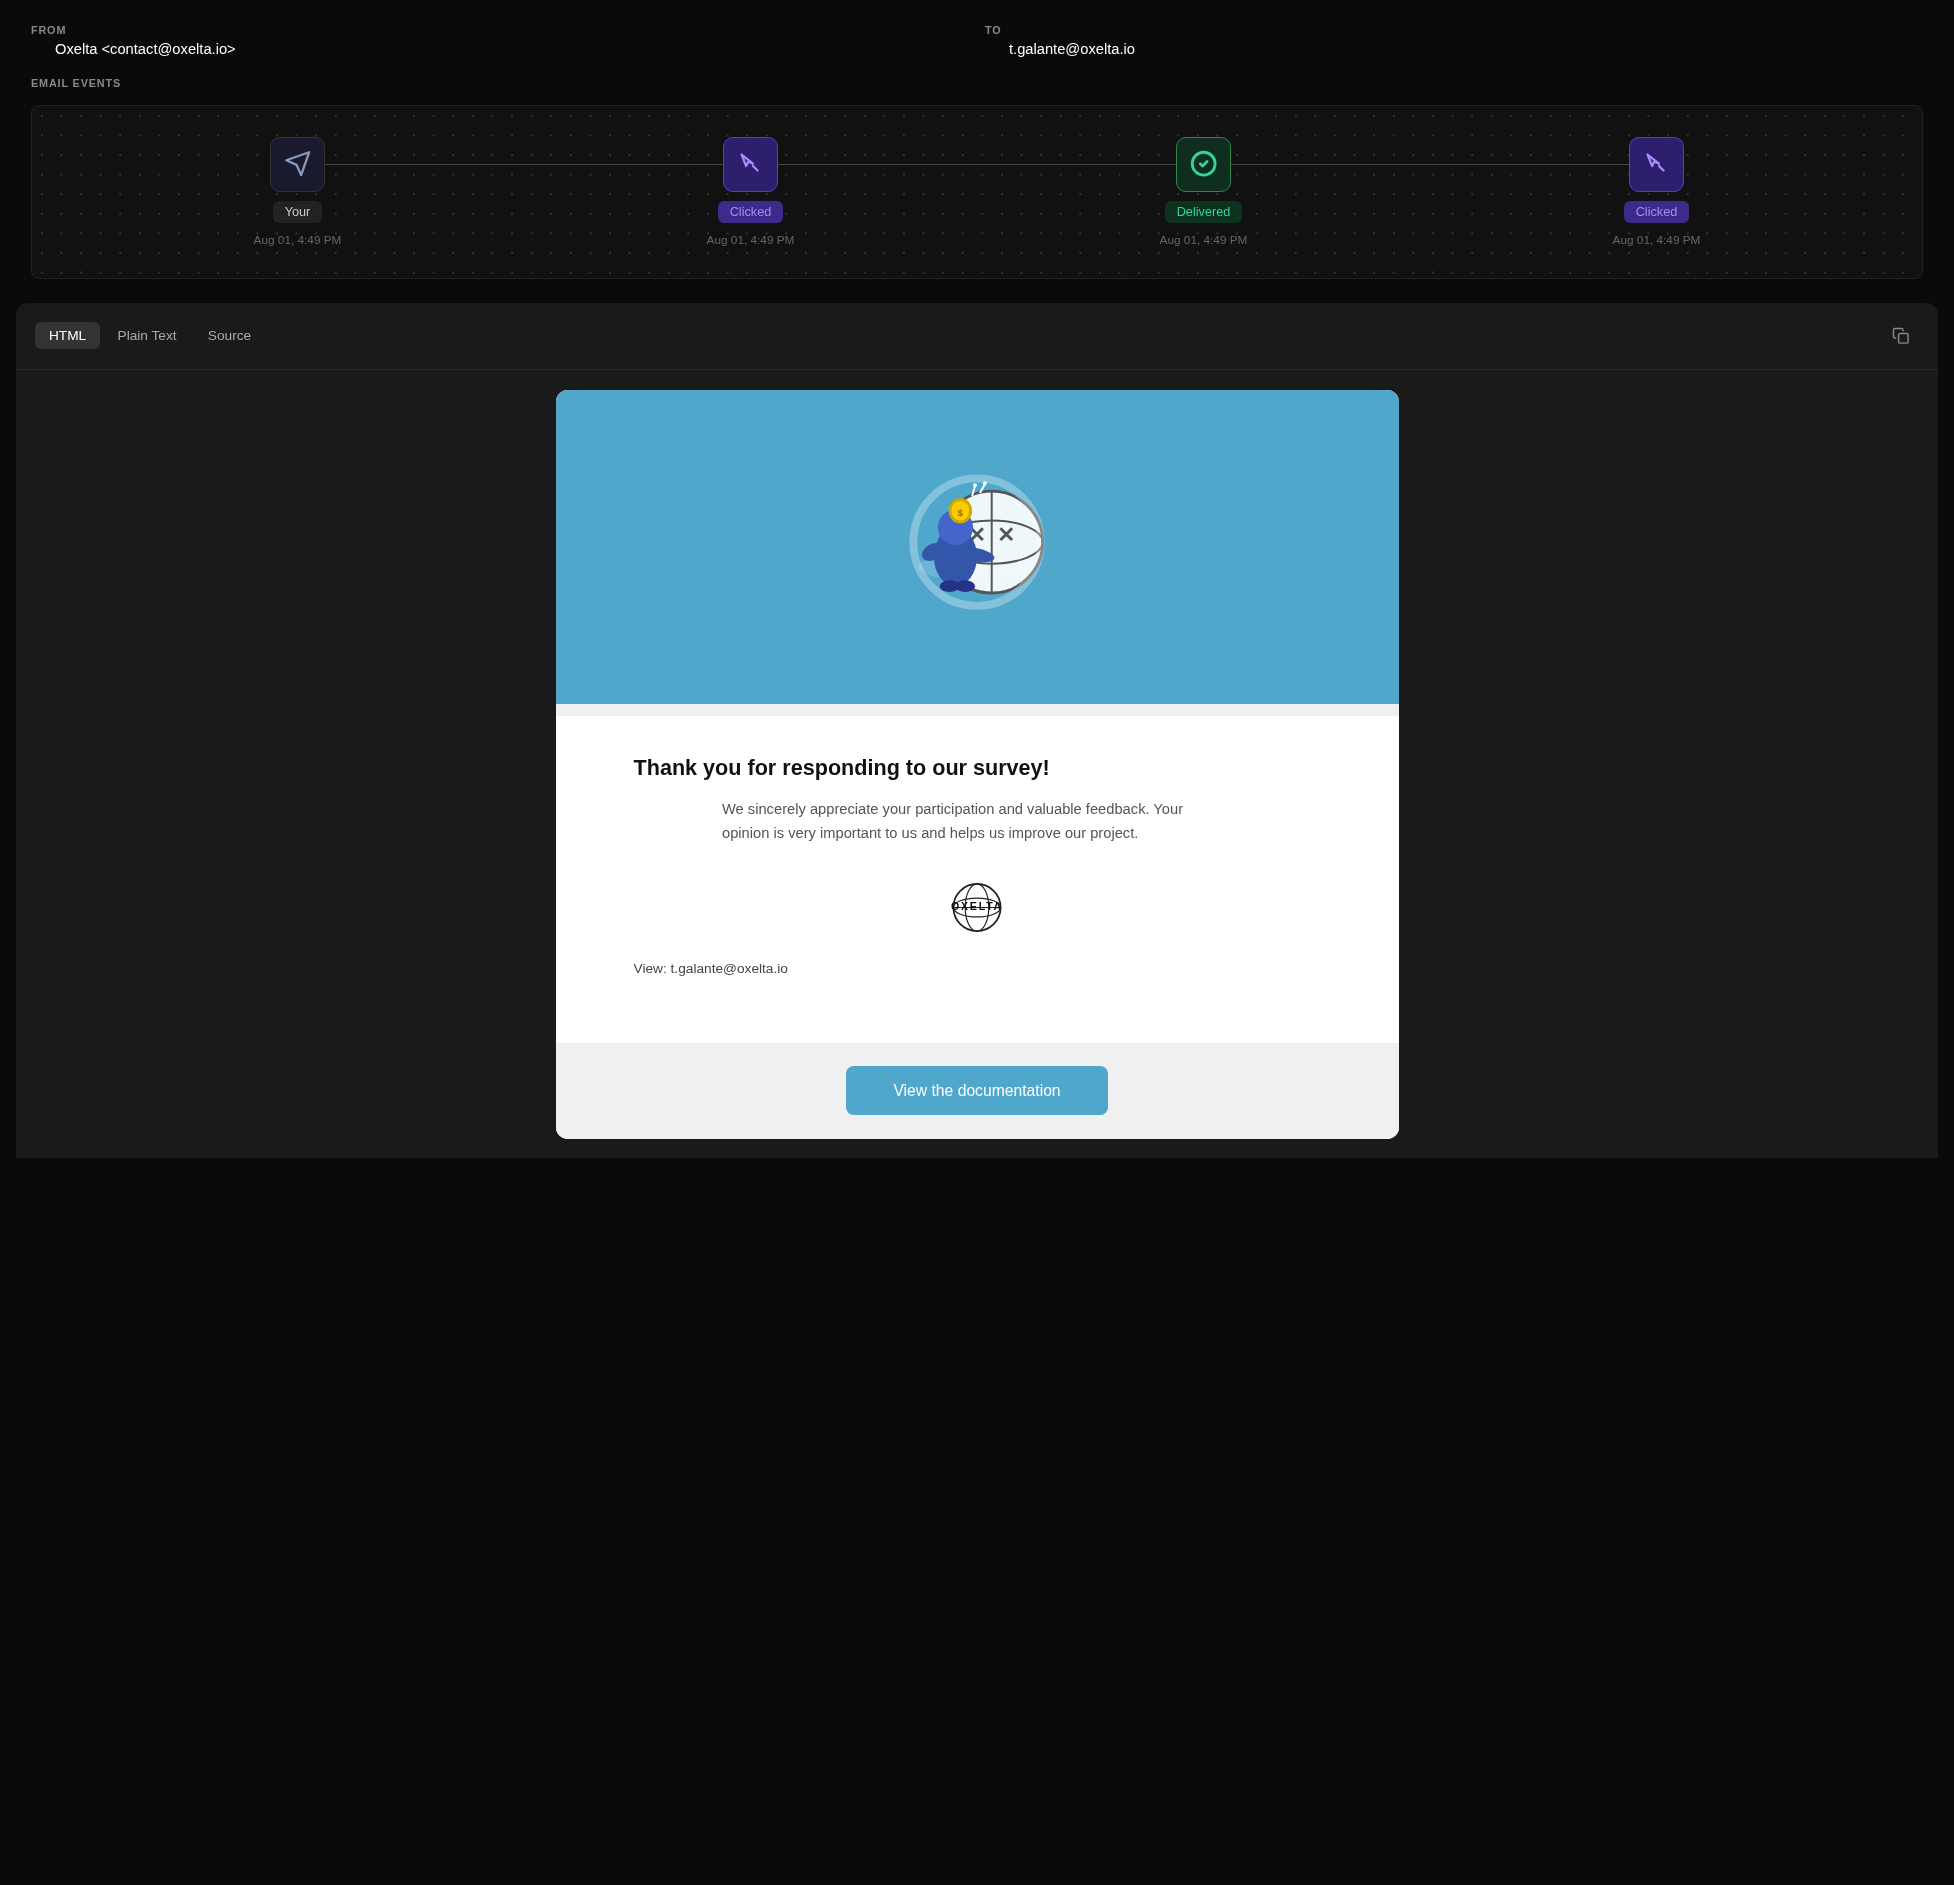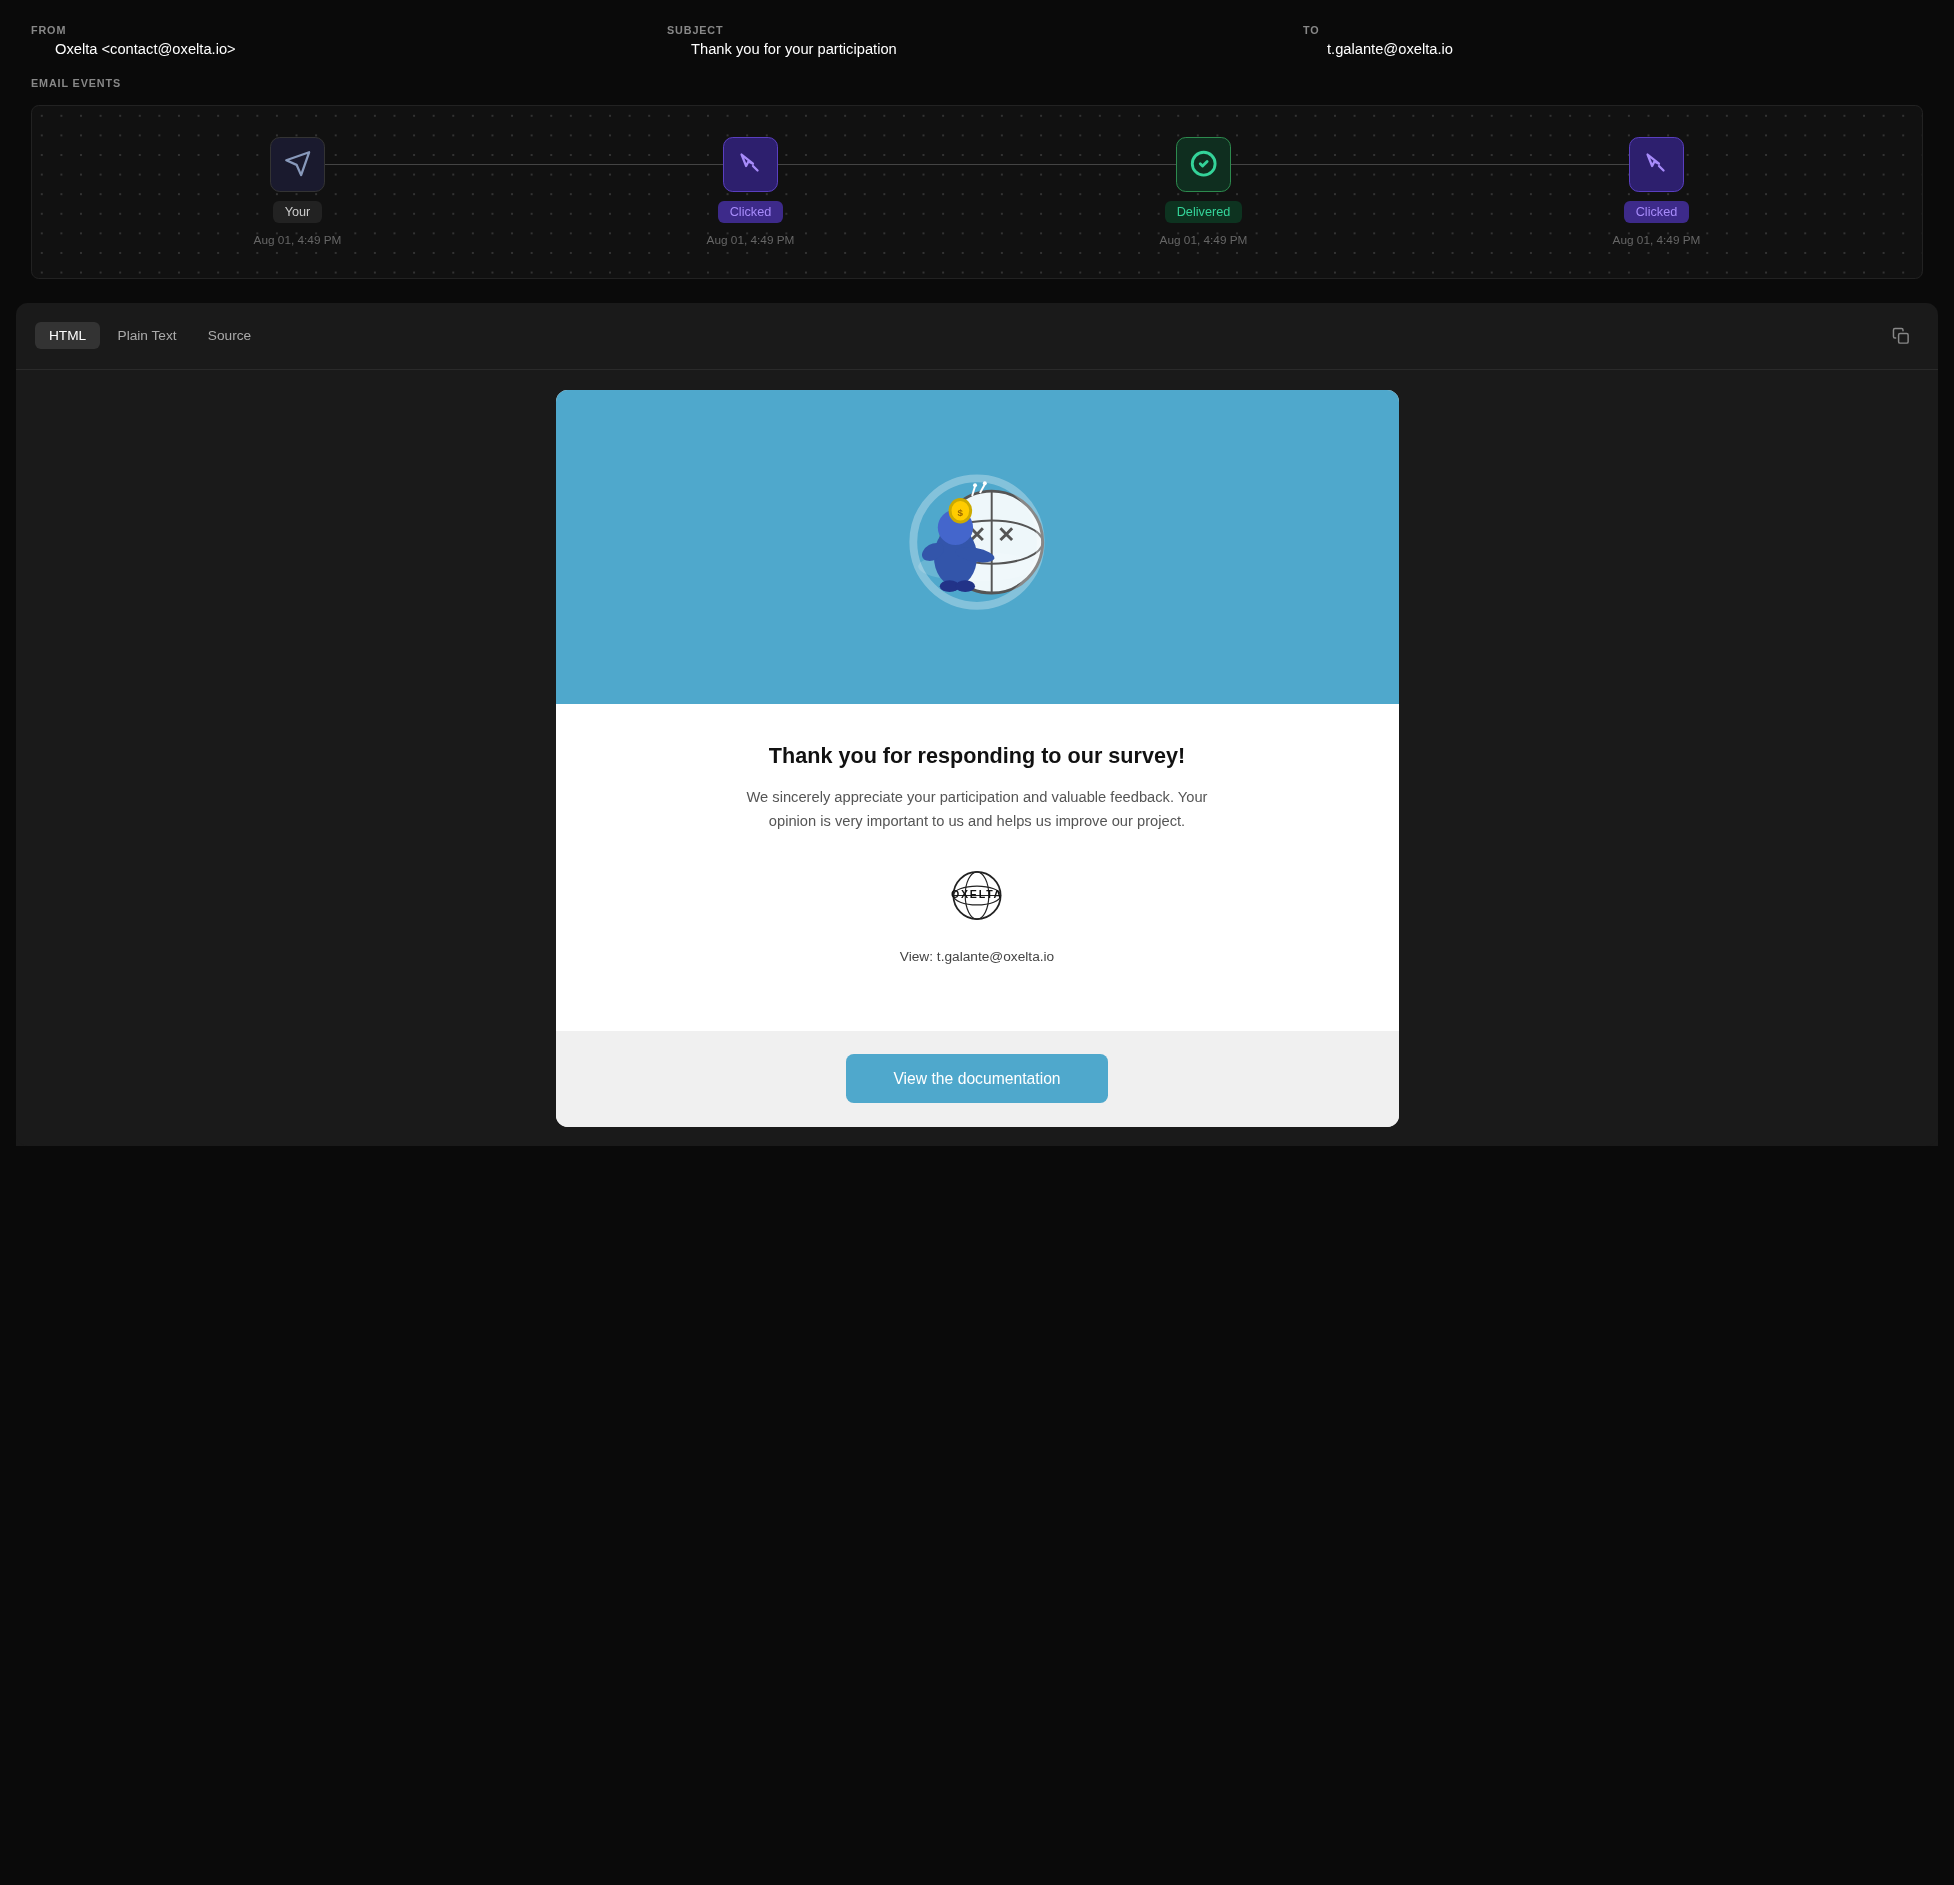--- a/index.html
+++ b/index.html
@@ -205,22 +205,23 @@
     }
 
     
     .hero-illustration {
       width: 196px;
       height: 196px;
     }
 
     .email-body {
       background: #fff;
-      padding: 39px 38px;
-      text-align: center;
+      padding: 39px 78px;
+      text-align: left;
+      margin-top: 12px;
     }
 
     .email-title {
       font-size: 21.6px;
       font-weight: 700;
       color: #111;
       margin-bottom: 17.6px;
     }
 
     .email-description {
@@ -271,24 +272,20 @@
   </style>
 </head>
 <body>
 
 <div class="header-section">
   <div class="header-col">
     <div class="header-label">FROM</div>
     <div class="header-value">Oxelta &lt;contact@oxelta.io&gt;</div>
   </div>
   <div class="header-col">
-    <div class="header-label">SUBJECT</div>
-    <div class="header-value">Thank you for your participation</div>
-  </div>
-  <div class="header-col">
     <div class="header-label">TO</div>
     <div class="header-value">t.galante@oxelta.io</div>
   </div>
 </div>
 
 <div class="email-events-section">
   <div class="email-events-label">EMAIL EVENTS</div>
   <div class="events-container">
 
     <div class="event-item">

